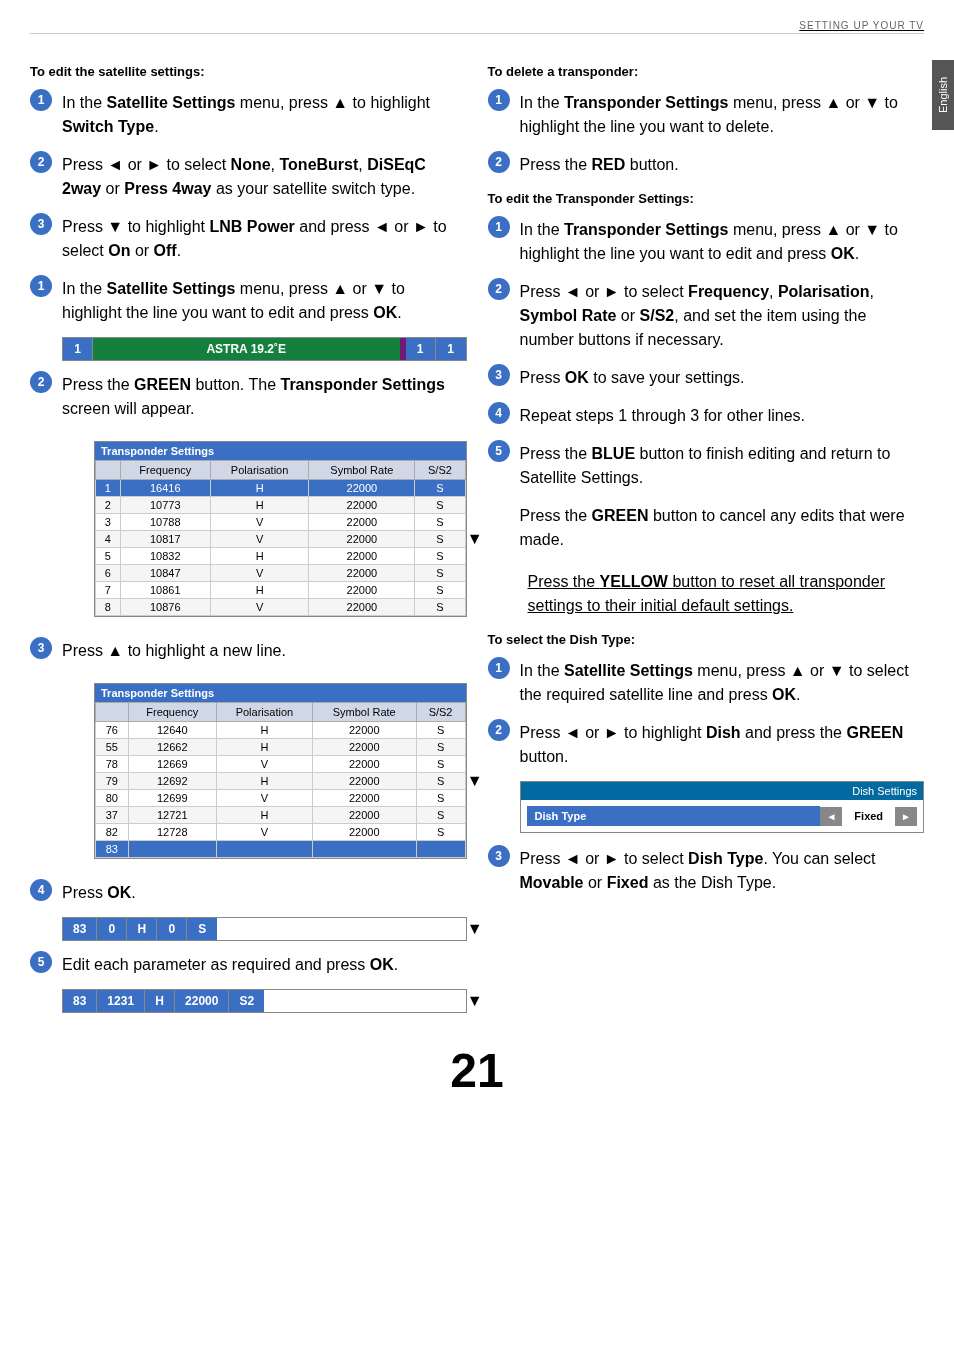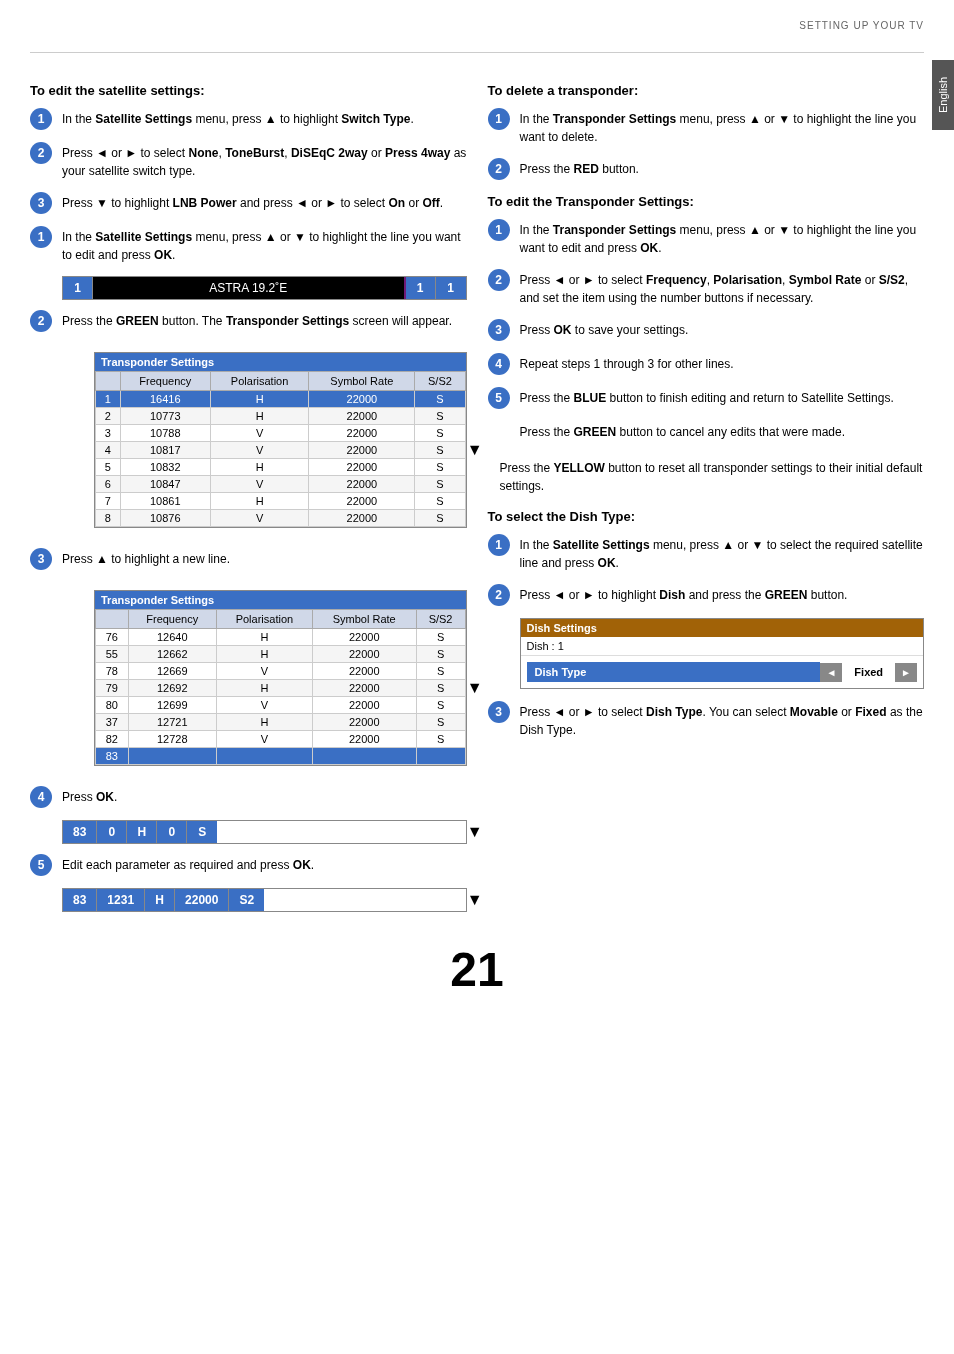--- a/index.html
+++ b/index.html
@@ -19,22 +19,23 @@
       padding: 20px 30px 40px 30px;
       position: relative;
     }
 
     
     .top-bar {
       display: flex;
       justify-content: flex-end;
       align-items: center;
       border-bottom: 1px solid #ccc;
-      padding-bottom: 21px;
+      padding-bottom: 2px;
       margin-bottom: 16px;
+      text-decoration: underline;
     }
 
     .top-bar-title {
       font-size: 10px;
       color: #666;
       text-transform: uppercase;
       letter-spacing: 1px;
     }
 
     
@@ -97,21 +98,21 @@
       border-radius: 50%;
       font-weight: bold;
       font-size: 12px;
       flex-shrink: 0;
       color: #fff;
     }
 
     .step-number.blue { background: #3a6fc4; }
 
     .step-text {
-      font-size: 12px;
+      font-size: 16px;
       line-height: 1.5;
       padding-top: 2px;
     }
 
     .step-text b { font-weight: bold; }
 
     
     .transponder-table-wrapper {
       margin: 8px 0 10px 32px;
       border: 1px solid #888;
@@ -173,28 +174,28 @@
       color: #fff;
       padding: 4px 10px;
       font-size: 12px;
       font-weight: bold;
       border-right: 1px solid #888;
       min-width: 30px;
       text-align: center;
     }
 
     .astra-bar-name {
-      background: #000000;
+      background: #15803d;
       color: #fff;
       padding: 4px 10px;
       font-size: 12px;
-      font-weight: normal;
+      font-weight: bold;
       flex: 1;
       text-align: center;
-      border-right: 2px solid #701a75;
+      border-right: 6px solid #701a75;
     }
 
     .astra-bar-val {
       background: #3a6fc4;
       color: #fff;
       padding: 4px 10px;
       font-size: 12px;
       font-weight: bold;
       min-width: 30px;
       text-align: center;
@@ -212,25 +213,26 @@
     }
 
     
     .dish-panel {
       margin: 8px 0 10px 0;
       border: 1px solid #888;
       width: 100%;
     }
 
     .dish-panel-title {
-      background: #a16207;
+      background: #0369a1;
       color: #fff;
       font-size: 11px;
-      font-weight: bold;
+      font-weight: normal;
       padding: 3px 6px;
+      text-align: right;
     }
 
     .dish-panel-row {
       padding: 3px 6px;
       font-size: 11px;
       border-bottom: 1px solid #ddd;
     }
 
     .dish-panel-row:last-child {
       border-bottom: none;
@@ -593,21 +595,21 @@
           Press the <b>BLUE</b> button to finish editing and return to Satellite Settings.
         </div>
       </div>
 
       <div style="margin-left:32px; margin-bottom:16px;">
         <div class="step-text">
           Press the <b>GREEN</b> button to cancel any edits that were made.
         </div>
       </div>
 
-      <div style="margin-left:12px; margin-bottom:12px;">
+      <div style="margin-left:40px; margin-bottom:12px;text-decoration:underline;">
         <div class="step-text">
           Press the <b>YELLOW</b> button to reset all transponder settings to their initial default settings.
         </div>
       </div>
 
       <div class="section-title">To select the Dish Type:</div>
 
       <div class="step-item">
         <div class="step-number blue">1</div>
         <div class="step-text">
@@ -618,24 +620,20 @@
       <div class="step-item">
         <div class="step-number blue">2</div>
         <div class="step-text">
           Press ◄ or ► to highlight <b>Dish</b> and press the <b>GREEN</b> button.
         </div>
       </div>
 
       <div style="margin-left:32px; margin-bottom:12px;">
         <div class="dish-panel">
           <div class="dish-panel-title">Dish Settings</div>
-          <div class="dish-panel-row">
-            <span>Dish : </span>
-            <span>1</span>
-          </div>
           <div class="dish-panel-row">
             <div class="dish-type-row">
               <div class="dish-type-label">Dish Type</div>
               <div class="dish-type-arrow-left">◄</div>
               <div class="dish-type-value">Fixed</div>
               <div class="dish-type-arrow-right">►</div>
             </div>
           </div>
         </div>
       </div>

